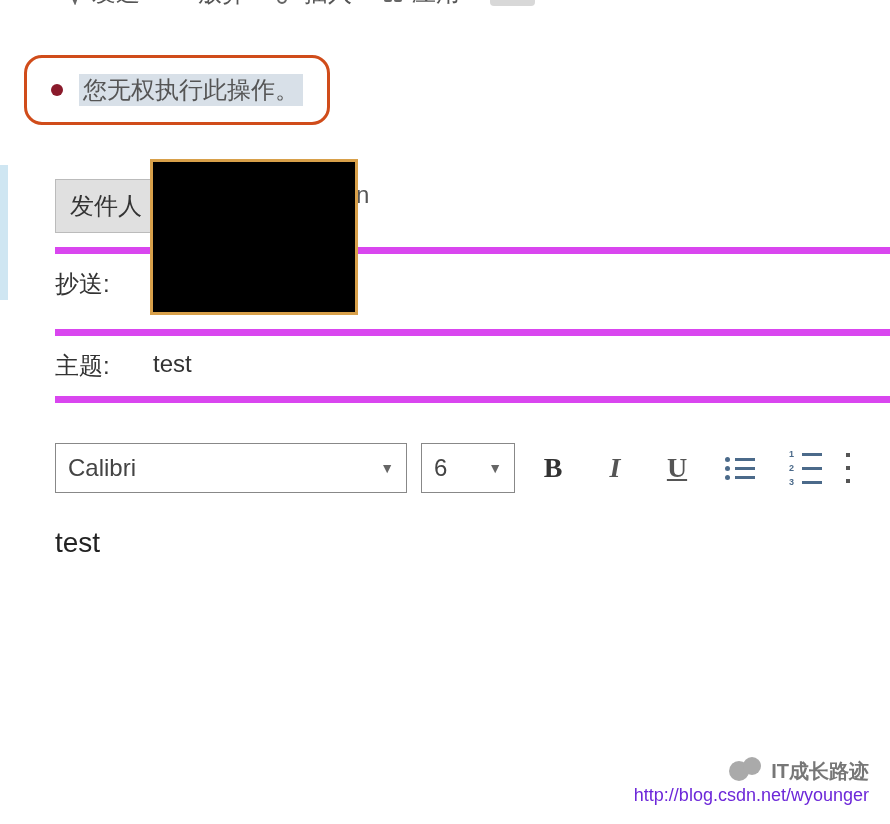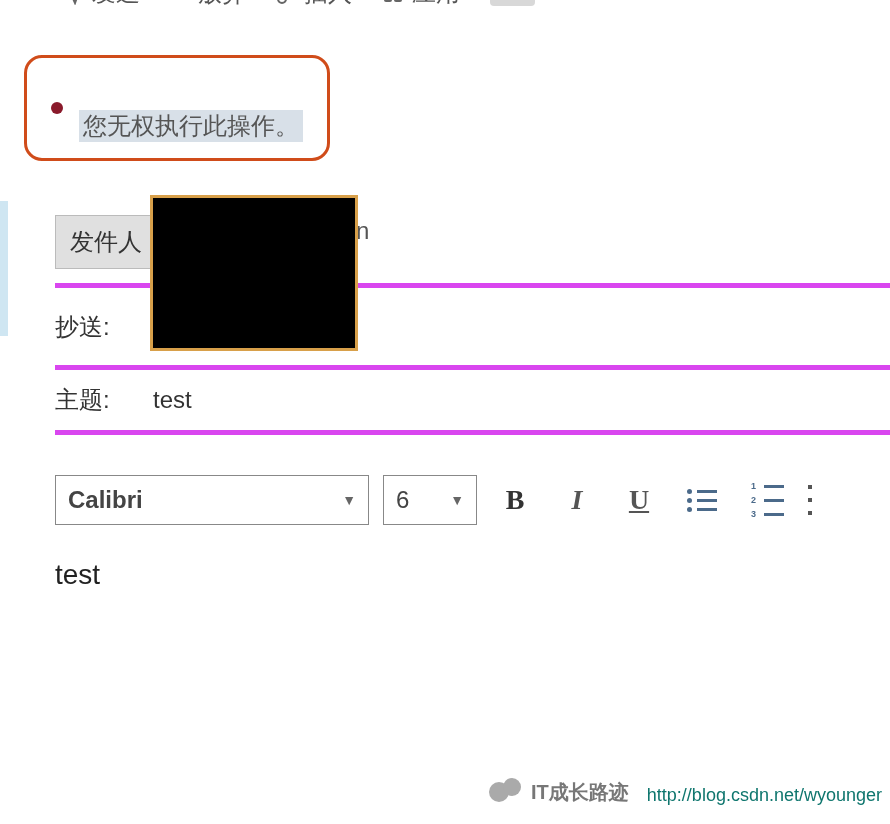--- a/index.html
+++ b/index.html
@@ -60,42 +60,41 @@
       height: 12px;
       border-radius: 50%;
       background: #8a1a2b;
       flex-shrink: 0;
     }
     .error-text {
       font-size: 24px;
       color: #555;
       background: #d8e0e8;
       padding: 0 4px;
-      margin-top: 36px;
     }
     
     
     .form-area {
       margin-top: 40px;
       padding-left: 55px;
       position: relative;
     }
     .left-stripe {
       position: absolute;
       left: 0;
       top: 0;
       width: 8px;
       height: 135px;
       background: #cfe6f2;
     }
     
     .field-row {
       display: flex;
-      align-items: center;
-      border-bottom: 5px solid #d946ef;
+      align-items: flex-start;
+      border-bottom: 7px solid #d946ef;
       padding: 14px 0;
       min-height: 62px;
     }
     .field-row.tall {
       min-height: 82px;
     }
     .field-label {
       font-size: 24px;
       color: #333;
       min-width: 90px;
@@ -149,21 +148,21 @@
     .dropdown {
       border: 1px solid #888;
       display: flex;
       align-items: center;
       justify-content: space-between;
       padding: 10px 12px;
       font-size: 24px;
       color: #444;
       cursor: pointer;
     }
-    .dropdown.font { width: 314px; font-weight: bold; }
+    .dropdown.font { width: 352px; }
     .dropdown.size { width: 94px; }
     .dropdown-arrow {
       font-size: 14px;
       color: #666;
     }
     .fmt-btn {
       width: 48px;
       height: 48px;
       display: flex;
       align-items: center;
@@ -218,25 +217,26 @@
     .editor-body {
       margin-top: 34px;
       padding-left: 55px;
       font-size: 28px;
       color: #222;
     }
     
     
     .watermark {
       position: absolute;
-      right: 8px;
+      right: 21px;
       bottom: 18px;
       display: flex;
+      flex-direction: column;
       align-items: flex-end;
-      gap: 18px;
+      gap: 0;
     }
     .wm-top {
       display: flex;
       align-items: center;
       gap: 8px;
       color: #888;
       font-size: 20px;
     }
     .wm-bubble {
       width: 34px;
@@ -245,21 +245,21 @@
     }
     .wm-bubble::before, .wm-bubble::after {
       content: "";
       position: absolute;
       border-radius: 50%;
       background: #aaa;
     }
     .wm-bubble::before { width: 20px; height: 20px; left: 0; top: 4px; }
     .wm-bubble::after { width: 18px; height: 18px; left: 14px; top: 0; }
     .wm-title { font-weight: 600; color: #777; }
-    .wm-url { color: #0f766e; font-size: 18px; }
+    .wm-url { color: #6d28d9; font-size: 18px; }
   </style>
 </head>
 <body>
 
 
 
 
 <div class="top-toolbar">
   <div class="toolbar-btn">
     <span class="icon-wrap">

